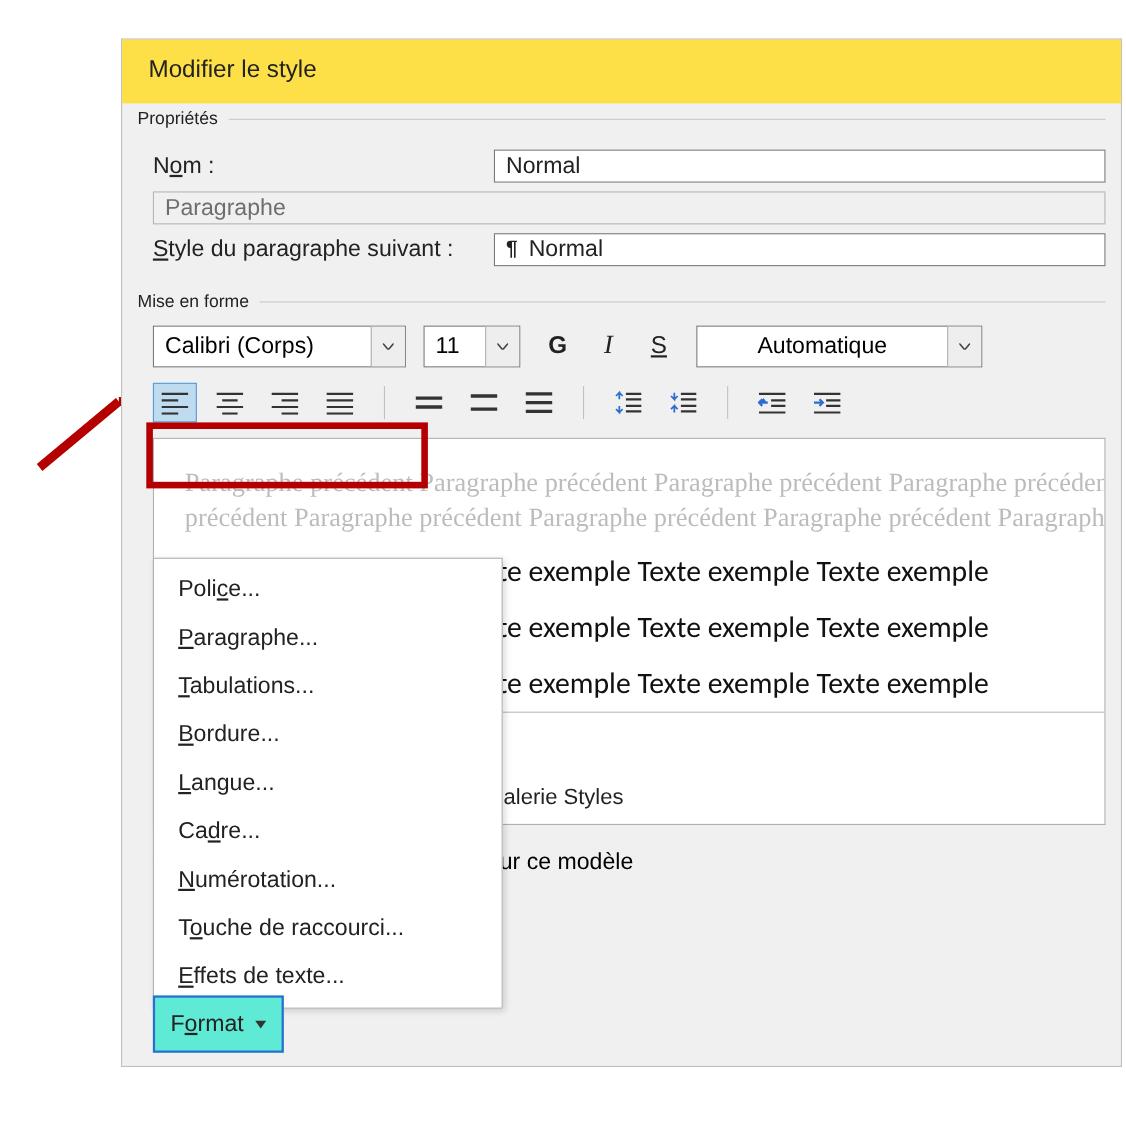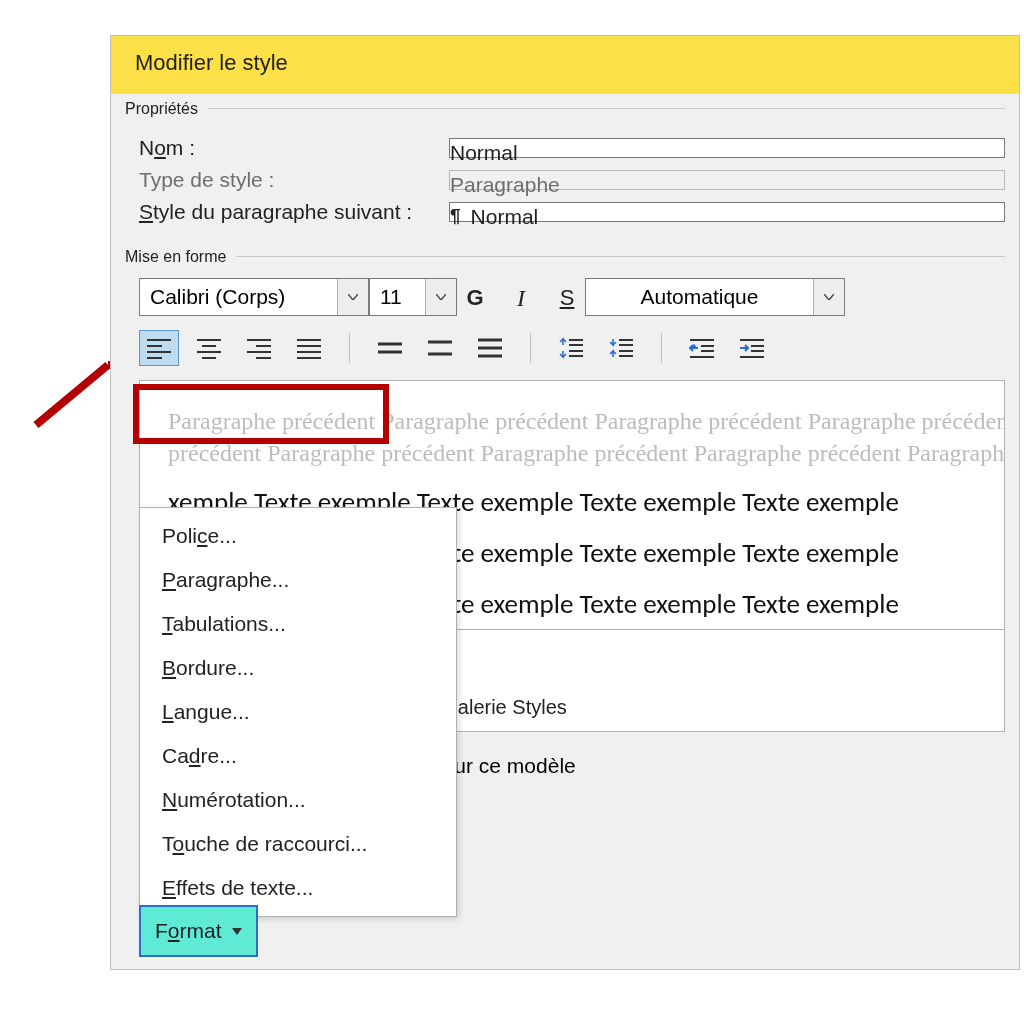--- a/index.html
+++ b/index.html
@@ -57,36 +57,37 @@
   }
 
   .props { padding:6px 14px 10px 28px; }
   .prop-row { display:flex; align-items:center; margin:8px 0; }
   .prop-label { width:310px; font-size:21px; color:#222; }
   .prop-label.dim { color:var(--text-dim); }
   .mn { text-decoration:underline; }
 
   .inp {
     flex:1;
-    height:20px;
+    height:30px;
     box-sizing:border-box;
     border:1px solid #7a7a7a;
     background:var(--input-bg);
     font-size:21px;
-    padding:2px 0;
+    padding:2px 10px;
     color:#222;
     display:flex;
+    align-items:center;
     gap:10px;
   }
   .inp.disabled { background:var(--input-disabled); color:var(--text-dim); border-color:#b5b5b5; }
   .inp.indent { margin-left:30px; flex:1; }
   .pilcrow { font-weight:bold; font-family:"Segoe UI Symbol", sans-serif; font-size:19px; }
 
   
-  .toolbar { display:flex; align-items:flex-end; padding:8px 14px 8px 28px; }
+  .toolbar { display:flex; align-items:flex-start; gap:16px; padding:8px 14px 8px 28px; }
   .combo {
     display:flex; align-items:center;
     height:38px;
     border:1px solid #7a7a7a;
     background:#fff;
     font-size:21px;
     box-sizing:border-box;
   }
   .combo .val { padding:0 10px; flex:1; white-space:nowrap; overflow:hidden; }
   .combo .dd {
@@ -221,21 +222,20 @@
     <div class="props">
 
       <div class="prop-row">
         <div class="prop-label"><span>N</span><span class="mn">o</span><span>m :</span></div>
         <div class="inp">
             <span>Normal</span>
           </div>
       </div>
 
       <div class="prop-row">
-        <div class="prop-label dim">Type de style :</div>
         <div class="inp disabled">
             <span>Paragraphe</span>
           </div>
       </div>
 
 
       <div class="prop-row">
         <div class="prop-label"><span></span><span class="mn">S</span><span>tyle du paragraphe suivant :</span></div>
         <div class="inp">
           <span class="pilcrow">¶</span>

